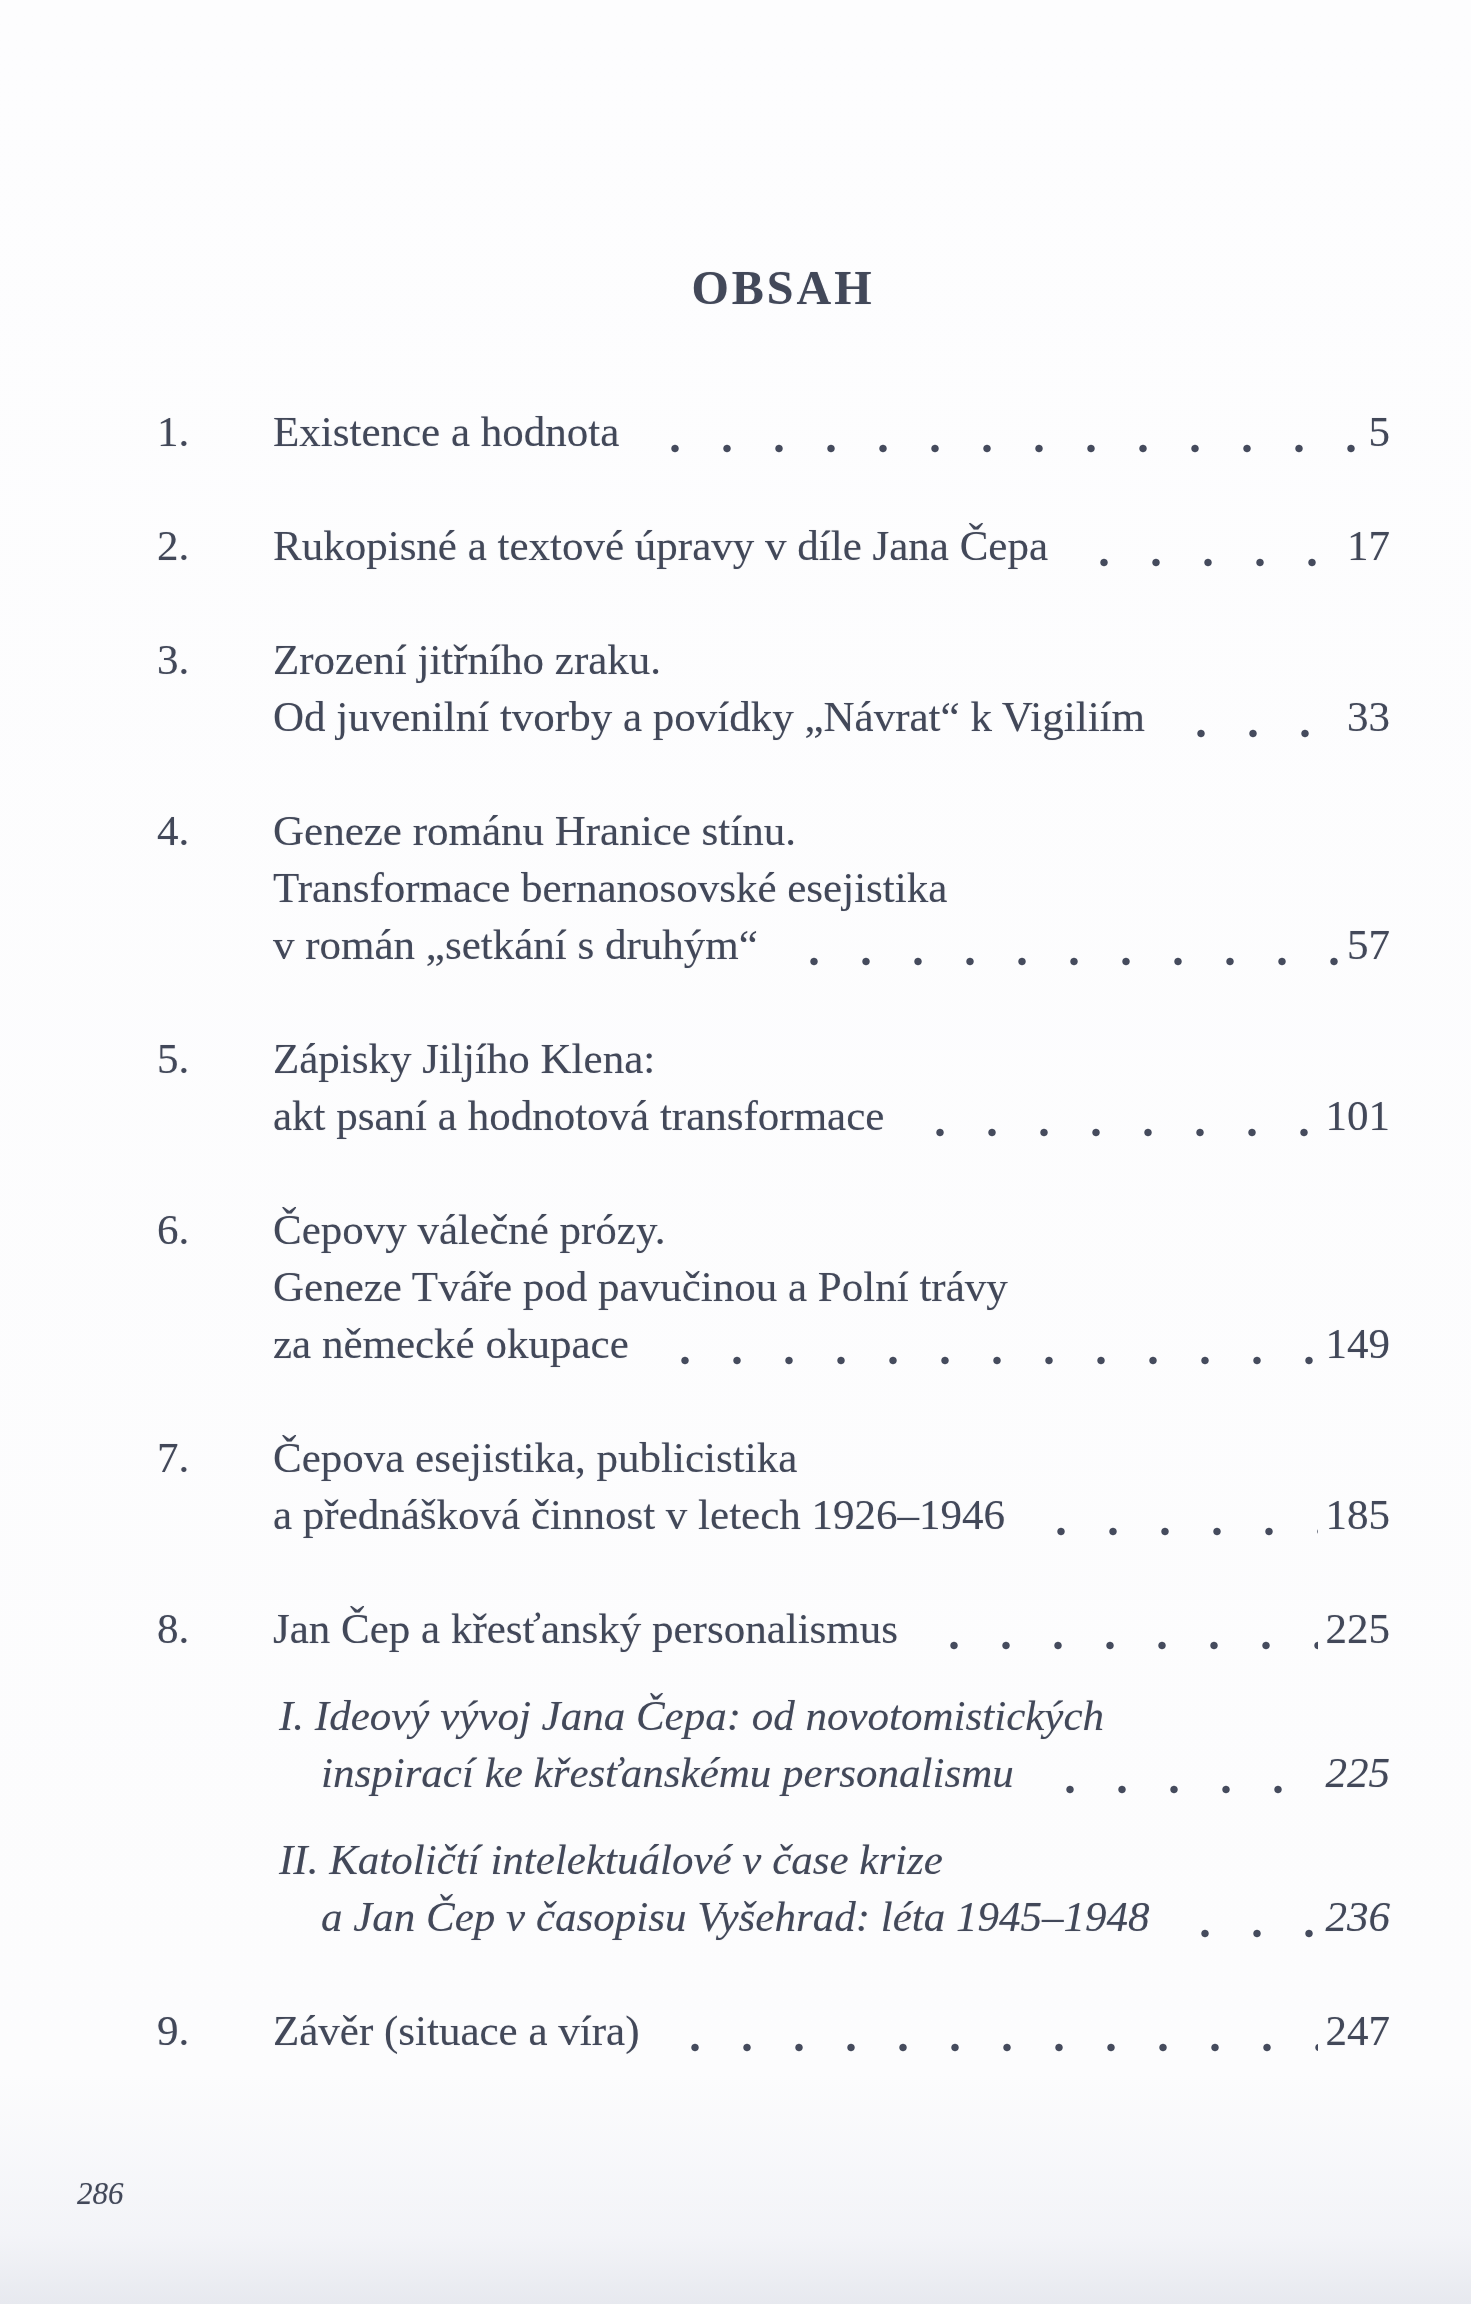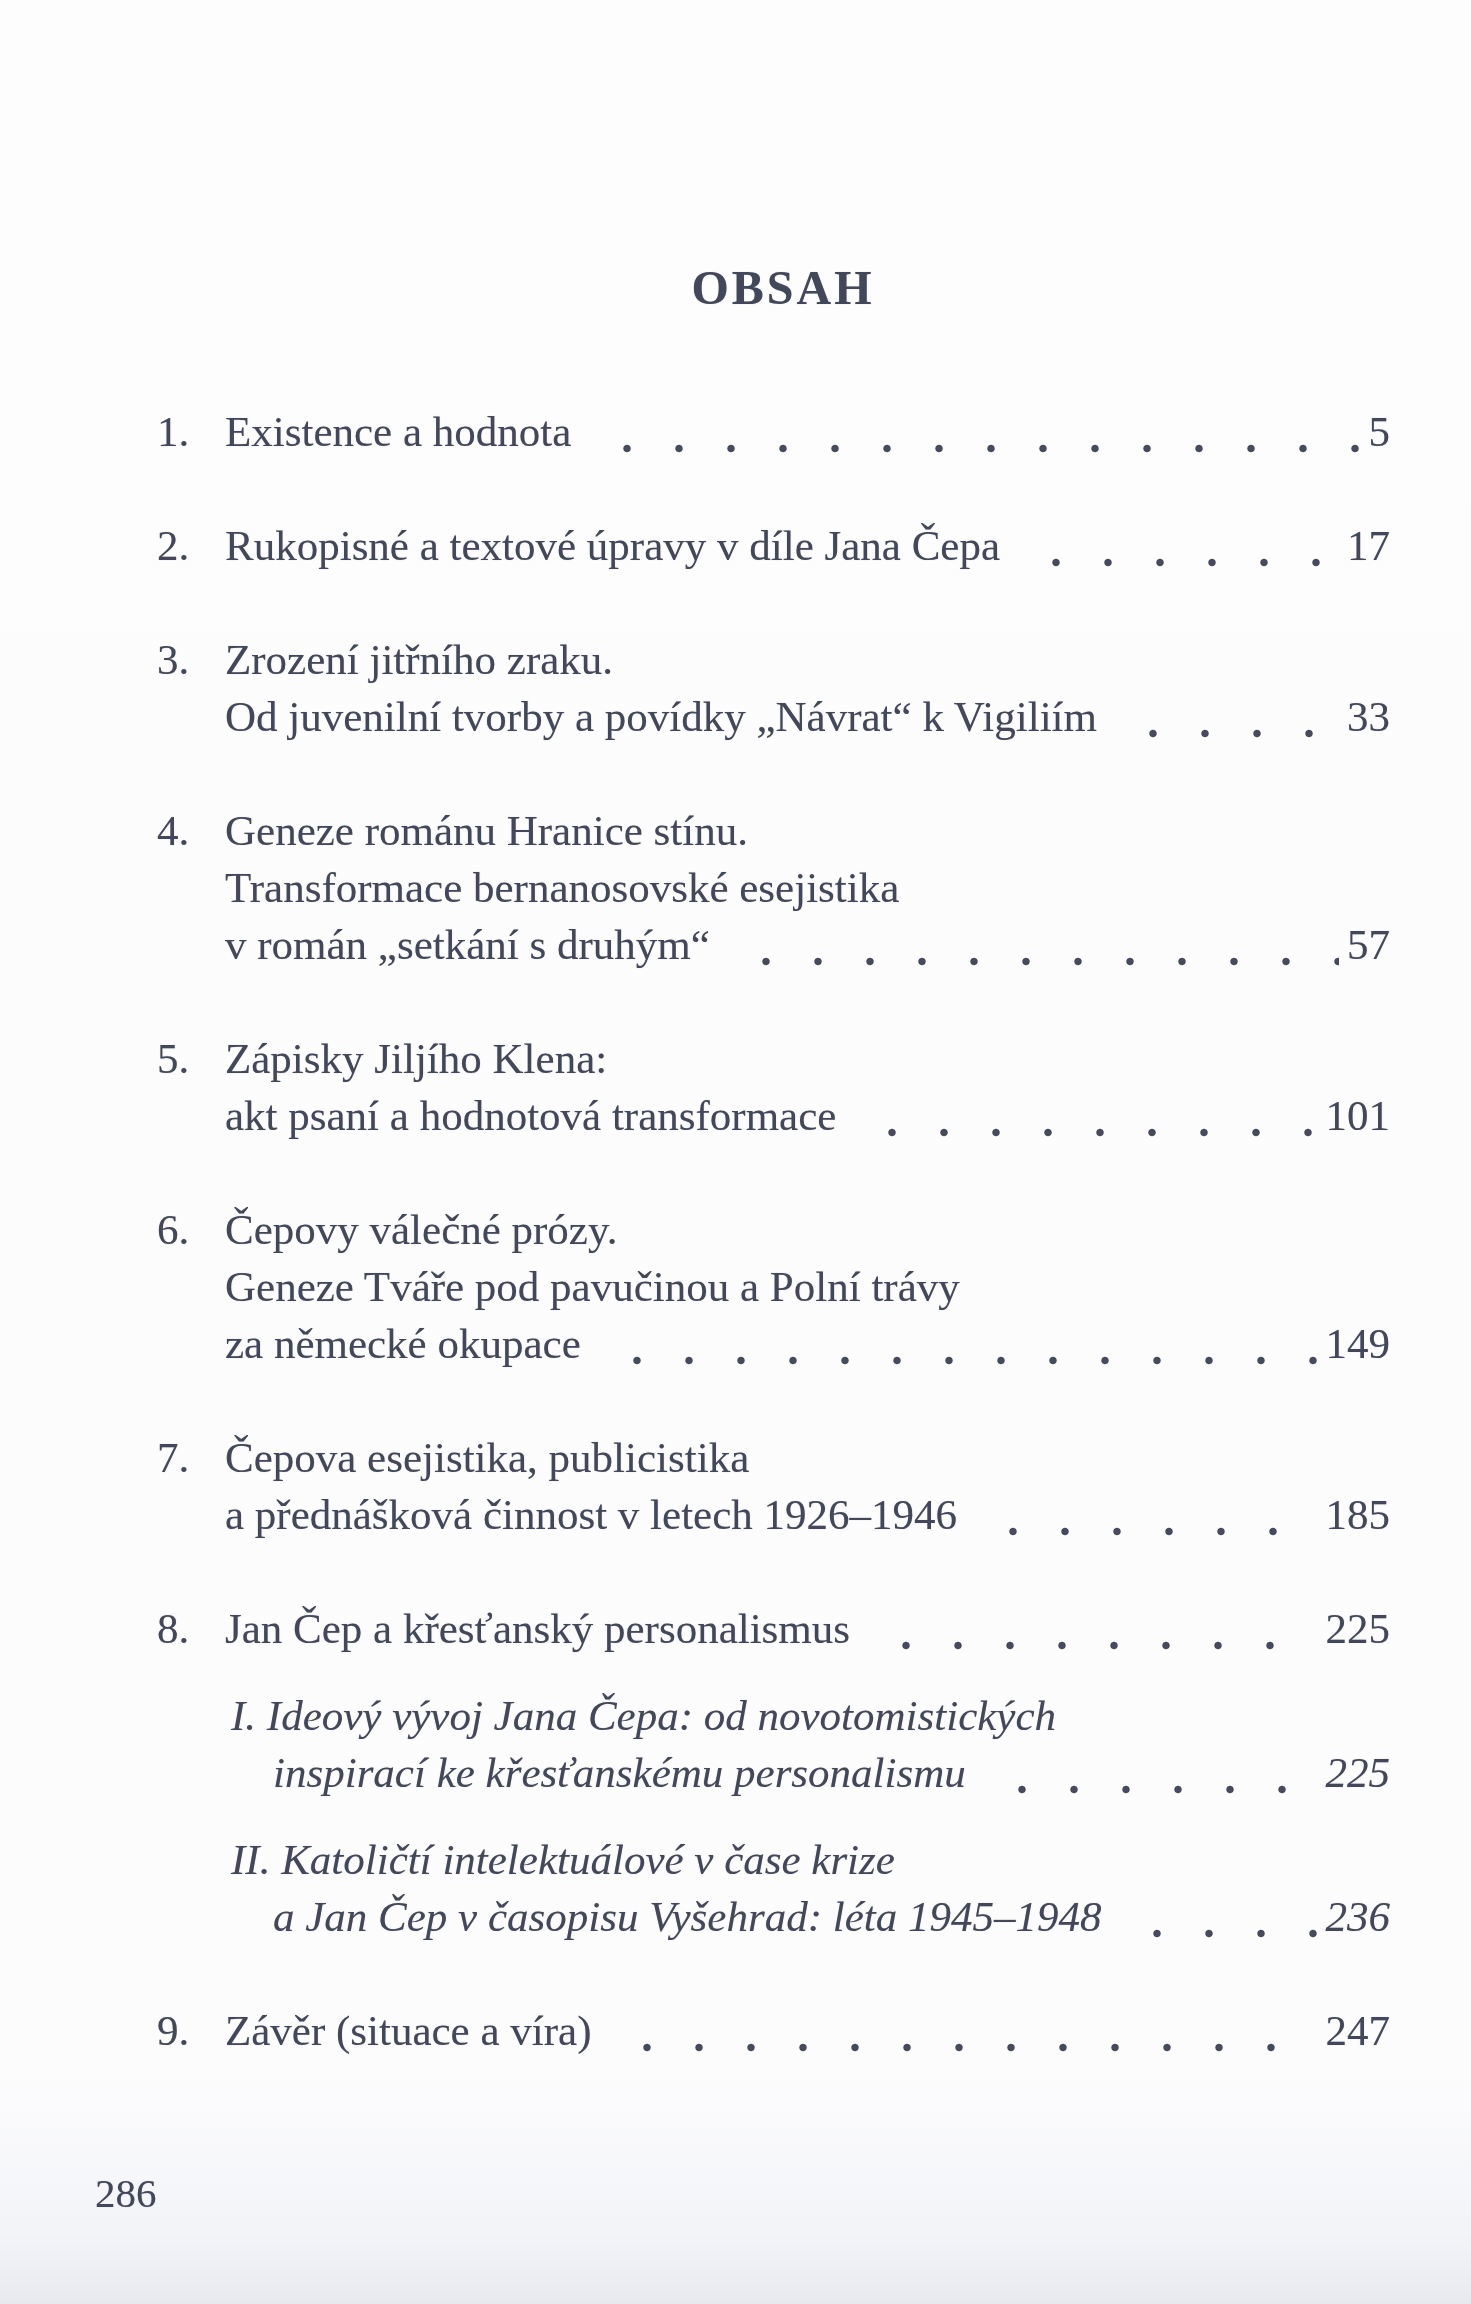--- a/index.html
+++ b/index.html
@@ -39,35 +39,36 @@
     font-style: italic;
   }
   .entry.sub .cont { padding-left: 42px; text-align: right; }
   .line { white-space: nowrap; }
   .line.last { display: flex; }
   .num {
     display: inline-block;
     width: 68px;
     flex: 0 0 68px;
   }
-  .text { flex: 0 0 auto; }
+  .text { flex: 0 0 auto; margin-left: 48px; }
   .leader {
     flex: 1 1 auto;
     min-width: 30px;
     margin: 0 8px 0 16px;
     background-image: radial-gradient(circle, #454b5d 3.2px, rgba(66,72,89,0) 4.2px);
     background-size: 52px 11px;
     background-repeat: repeat-x;
     background-position: 14px 40px;
   }
   .pg { flex: 0 0 auto; }
   .footer {
-    margin: 106px 0 0 84px;
-    font-size: 41px;
+    margin: 106px 0 0 66px;
+    font-size: 31px;
     line-height: 57px;
+    font-style: italic;
   }
 </style>
 </head>
 <body>
 
 <div class="page">
   <div class="title">OBSAH</div>
 
   <div class="toc">
       <div class="entry">

